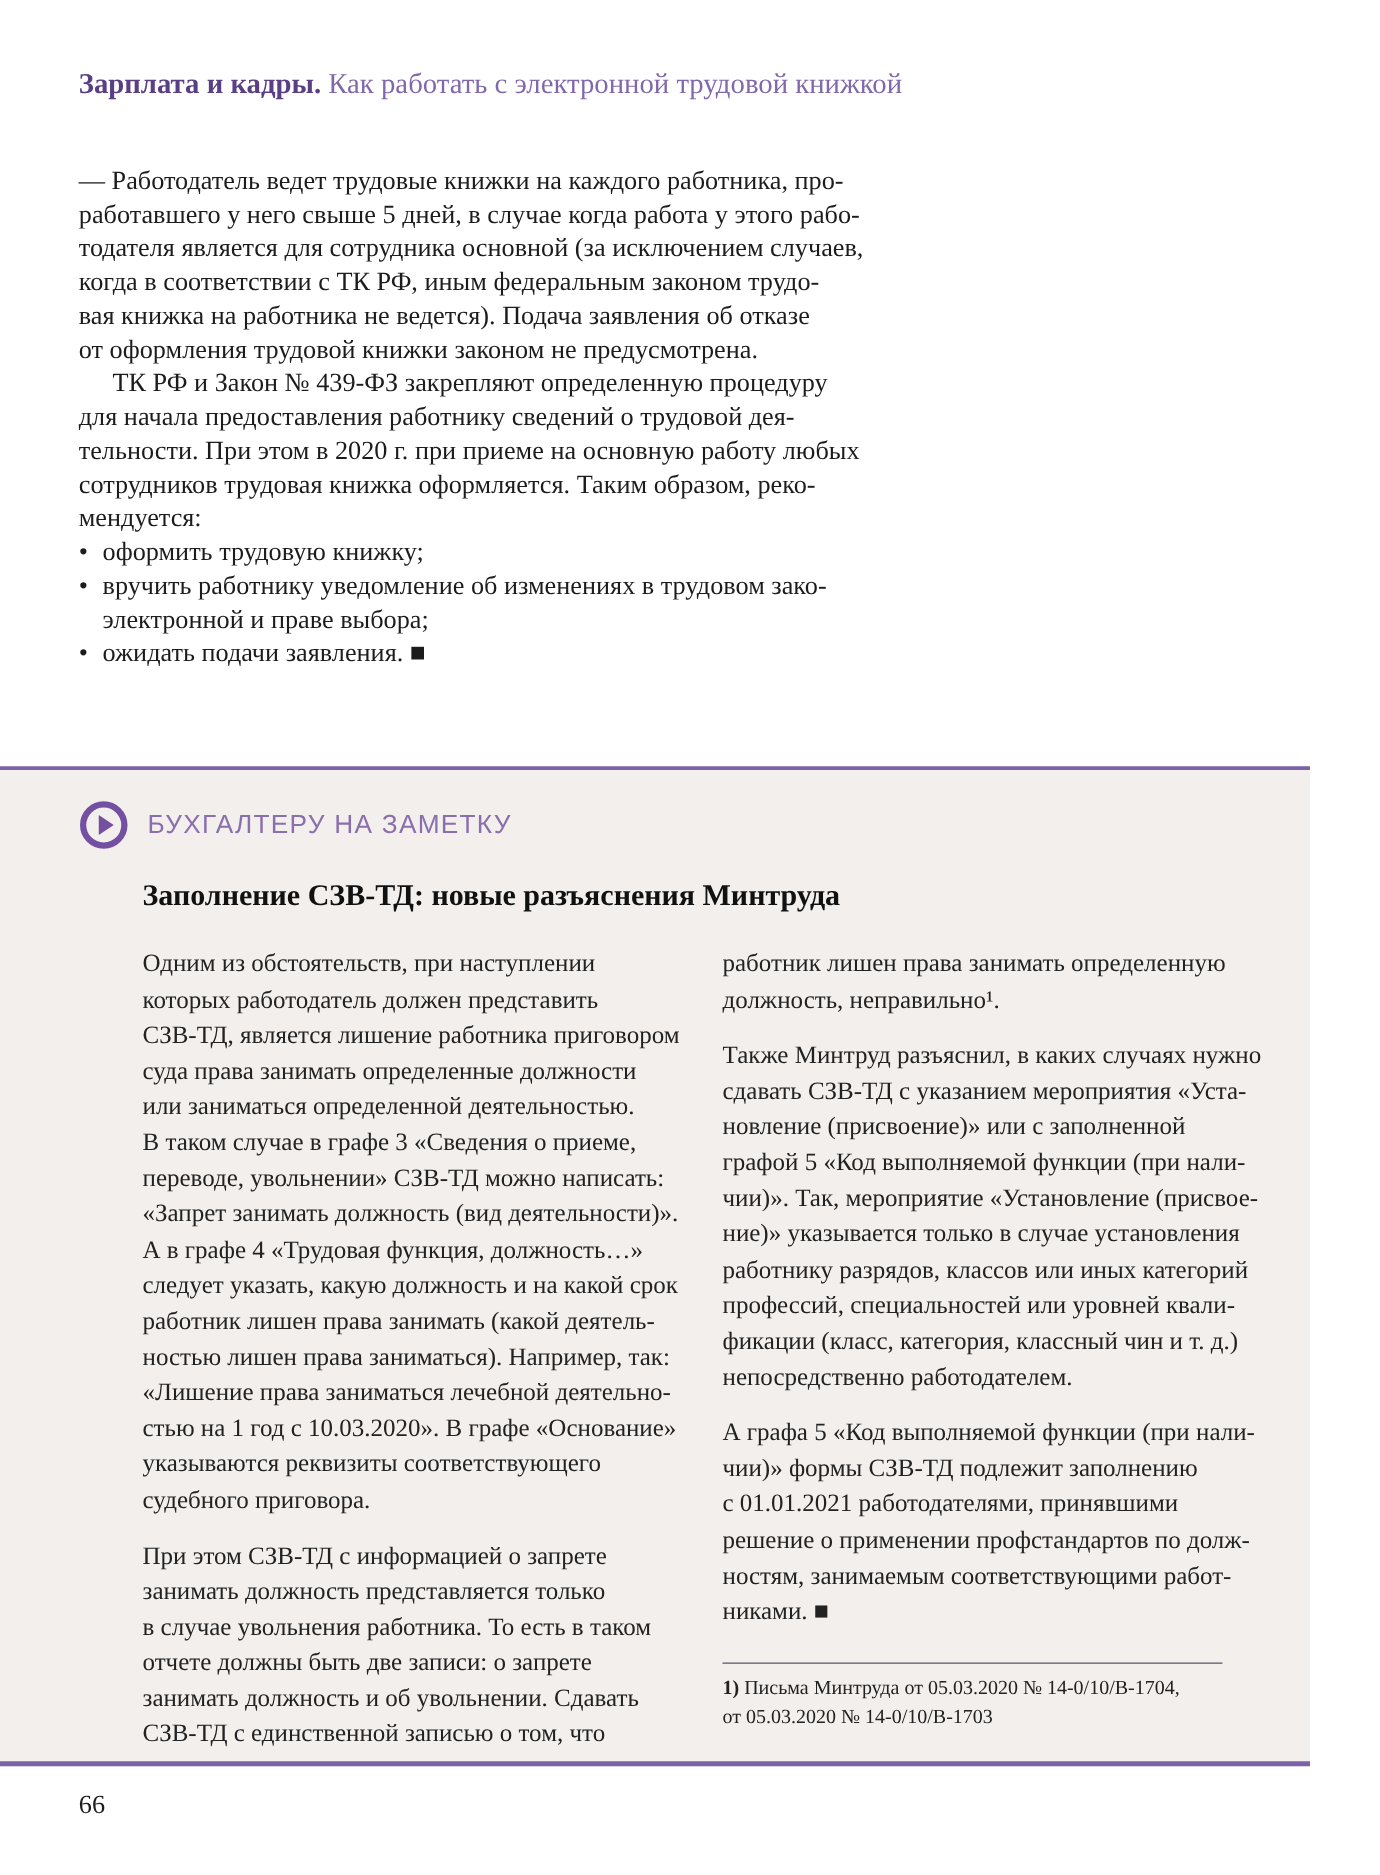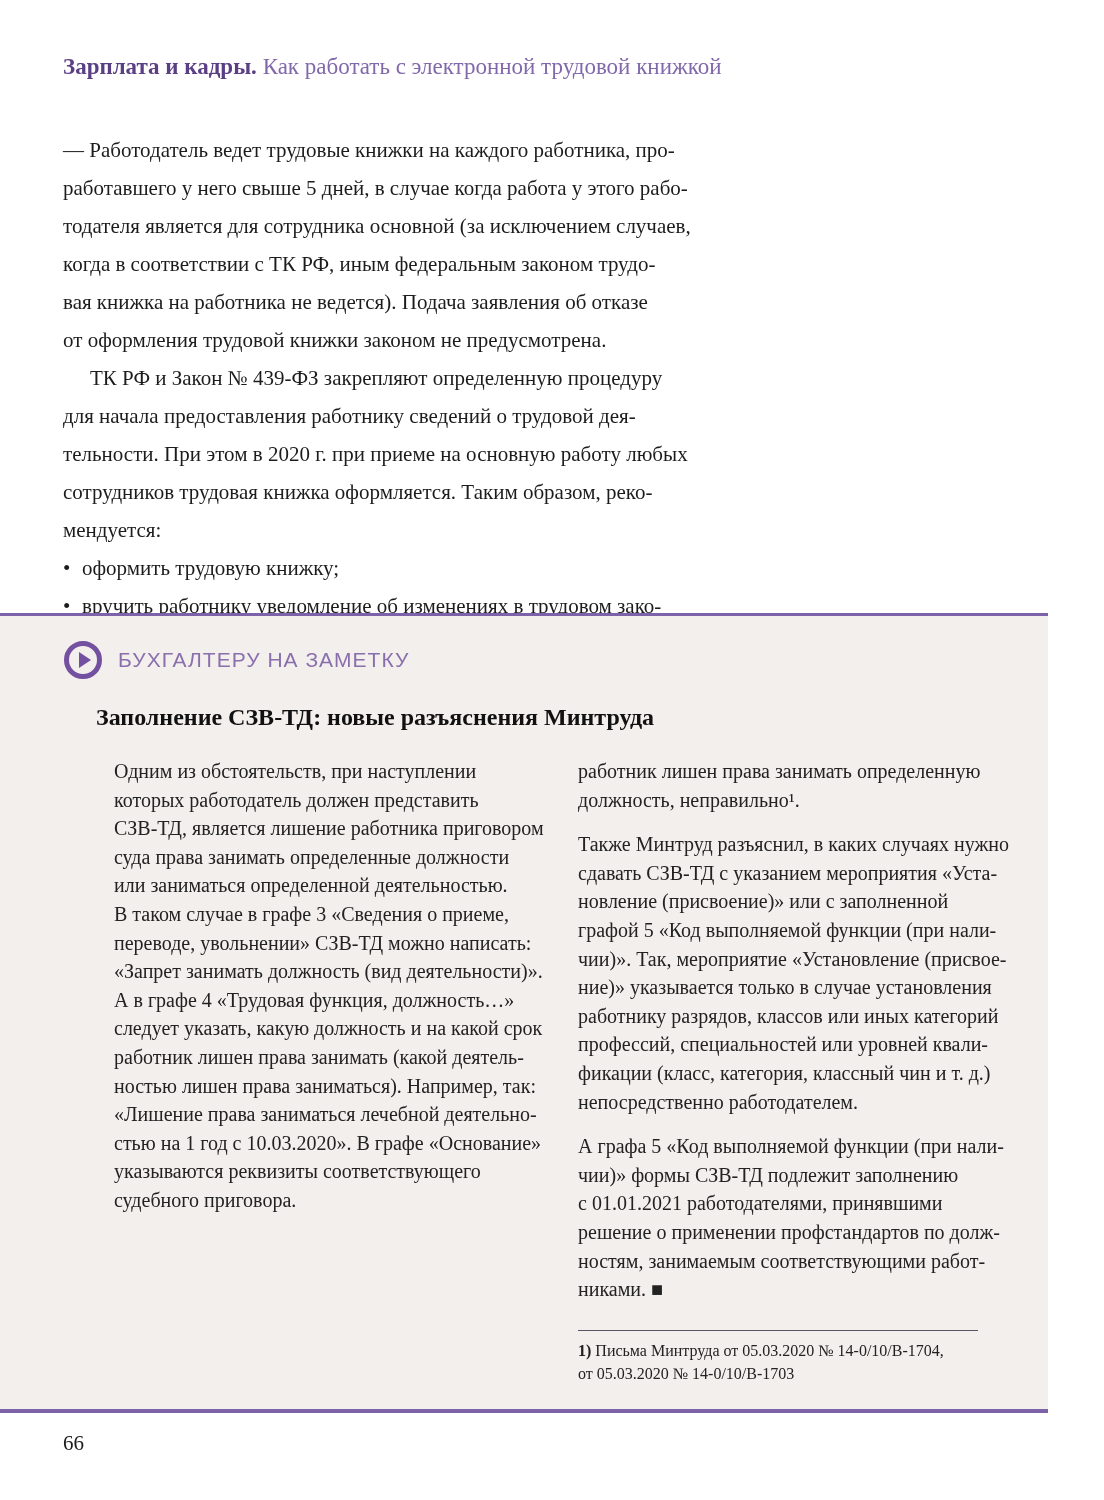--- a/index.html
+++ b/index.html
@@ -17,21 +17,21 @@
     position:absolute; left:63px; top:52px;
     font-size:23px; line-height:30px;
     white-space:nowrap;
   }
   .runhead .brand { font-weight:bold; color:#5b3f85; }
   .runhead .subtitle { color:#8168ab; }
 
   
   .intro {
     position:absolute; left:63px; top:131px; width:692px;
-    font-size:21px; line-height:38px; color:#1c1c1c;
+    font-size:21px; line-height:27px; color:#1c1c1c;
   }
   .intro p { margin:0; white-space:pre-line; }
   .intro p.indent { text-indent:27px;font-family:Liberation Serif, serif; }
   .bullets { margin:0; }
   .bullet { display:flex; }
   .bullet .marker { width:19px; flex:0 0 19px; }
   .bullet .btext { flex:1; white-space:pre-line; }
 
   
   .note-box {
@@ -57,21 +57,21 @@
     border-top:8px solid transparent;
     border-bottom:8px solid transparent;
   }
   .kicker-label {
     margin-left:16px;
     font-family:"Liberation Sans", sans-serif;
     font-size:21px; letter-spacing:1px;
     color:#8a6fad;
   }
   .note-title {
-    position:absolute; left:96px; top:88px;
+    position:absolute; left:114px; top:88px;
     font-size:24px; font-weight:bold; color:#111111;
     white-space:nowrap;
   }
   .columns {
     position:absolute; left:114px; top:141px;
     display:flex; gap:14px;
   }
   .col { font-size:20px; line-height:28.6px; color:#222222; }
   .col-left  { width:450px; }
   .col-right { width:440px; }
@@ -116,21 +116,21 @@
 сотрудников трудовая книжка оформляется. Таким образом, реко-
 мендуется:</p>
     <div class="bullets">
       <div class="bullet">
         <span class="marker">•</span>
         <span class="btext">оформить трудовую книжку;</span>
       </div>
       <div class="bullet">
         <span class="marker">•</span>
         <span class="btext">вручить работнику уведомление об изменениях в трудовом зако-
-обстоятельств и праве выбора;</span>
+электронной и праве выбора;</span>
       </div>
       <div class="bullet">
         <span class="marker">•</span>
         <span class="btext">ожидать подачи заявления. ■</span>
       </div>
     </div>
   </div>
 
   <div class="note-box">
     <div class="kicker-row">
@@ -153,20 +153,26 @@
 переводе, увольнении» СЗВ-ТД можно написать:
 «Запрет занимать должность (вид деятельности)».
 А в графе 4 «Трудовая функция, должность…»
 следует указать, какую должность и на какой срок
 работник лишен права занимать (какой деятель-
 ностью лишен права заниматься). Например, так:
 «Лишение права заниматься лечебной деятельно-
 стью на 1 год с 10.03.2020». В графе «Основание»
 указываются реквизиты соответствующего
 судебного приговора.</p>
+        <p>При этом СЗВ-ТД с информацией о запрете
+занимать должность представляется только
+в случае увольнения работника. То есть в таком
+отчете должны быть две записи: о запрете
+занимать должность и об увольнении. Сдавать
+СЗВ-ТД с единственной записью о том, что</p>
       </div>
       <div class="col col-right">
         <p>работник лишен права занимать определенную
 должность, неправильно¹.</p>
         <p>Также Минтруд разъяснил, в каких случаях нужно
 сдавать СЗВ-ТД с указанием мероприятия «Уста-
 новление (присвоение)» или с заполненной
 графой 5 «Код выполняемой функции (при нали-
 чии)». Так, мероприятие «Установление (присвое-
 ние)» указывается только в случае установления

